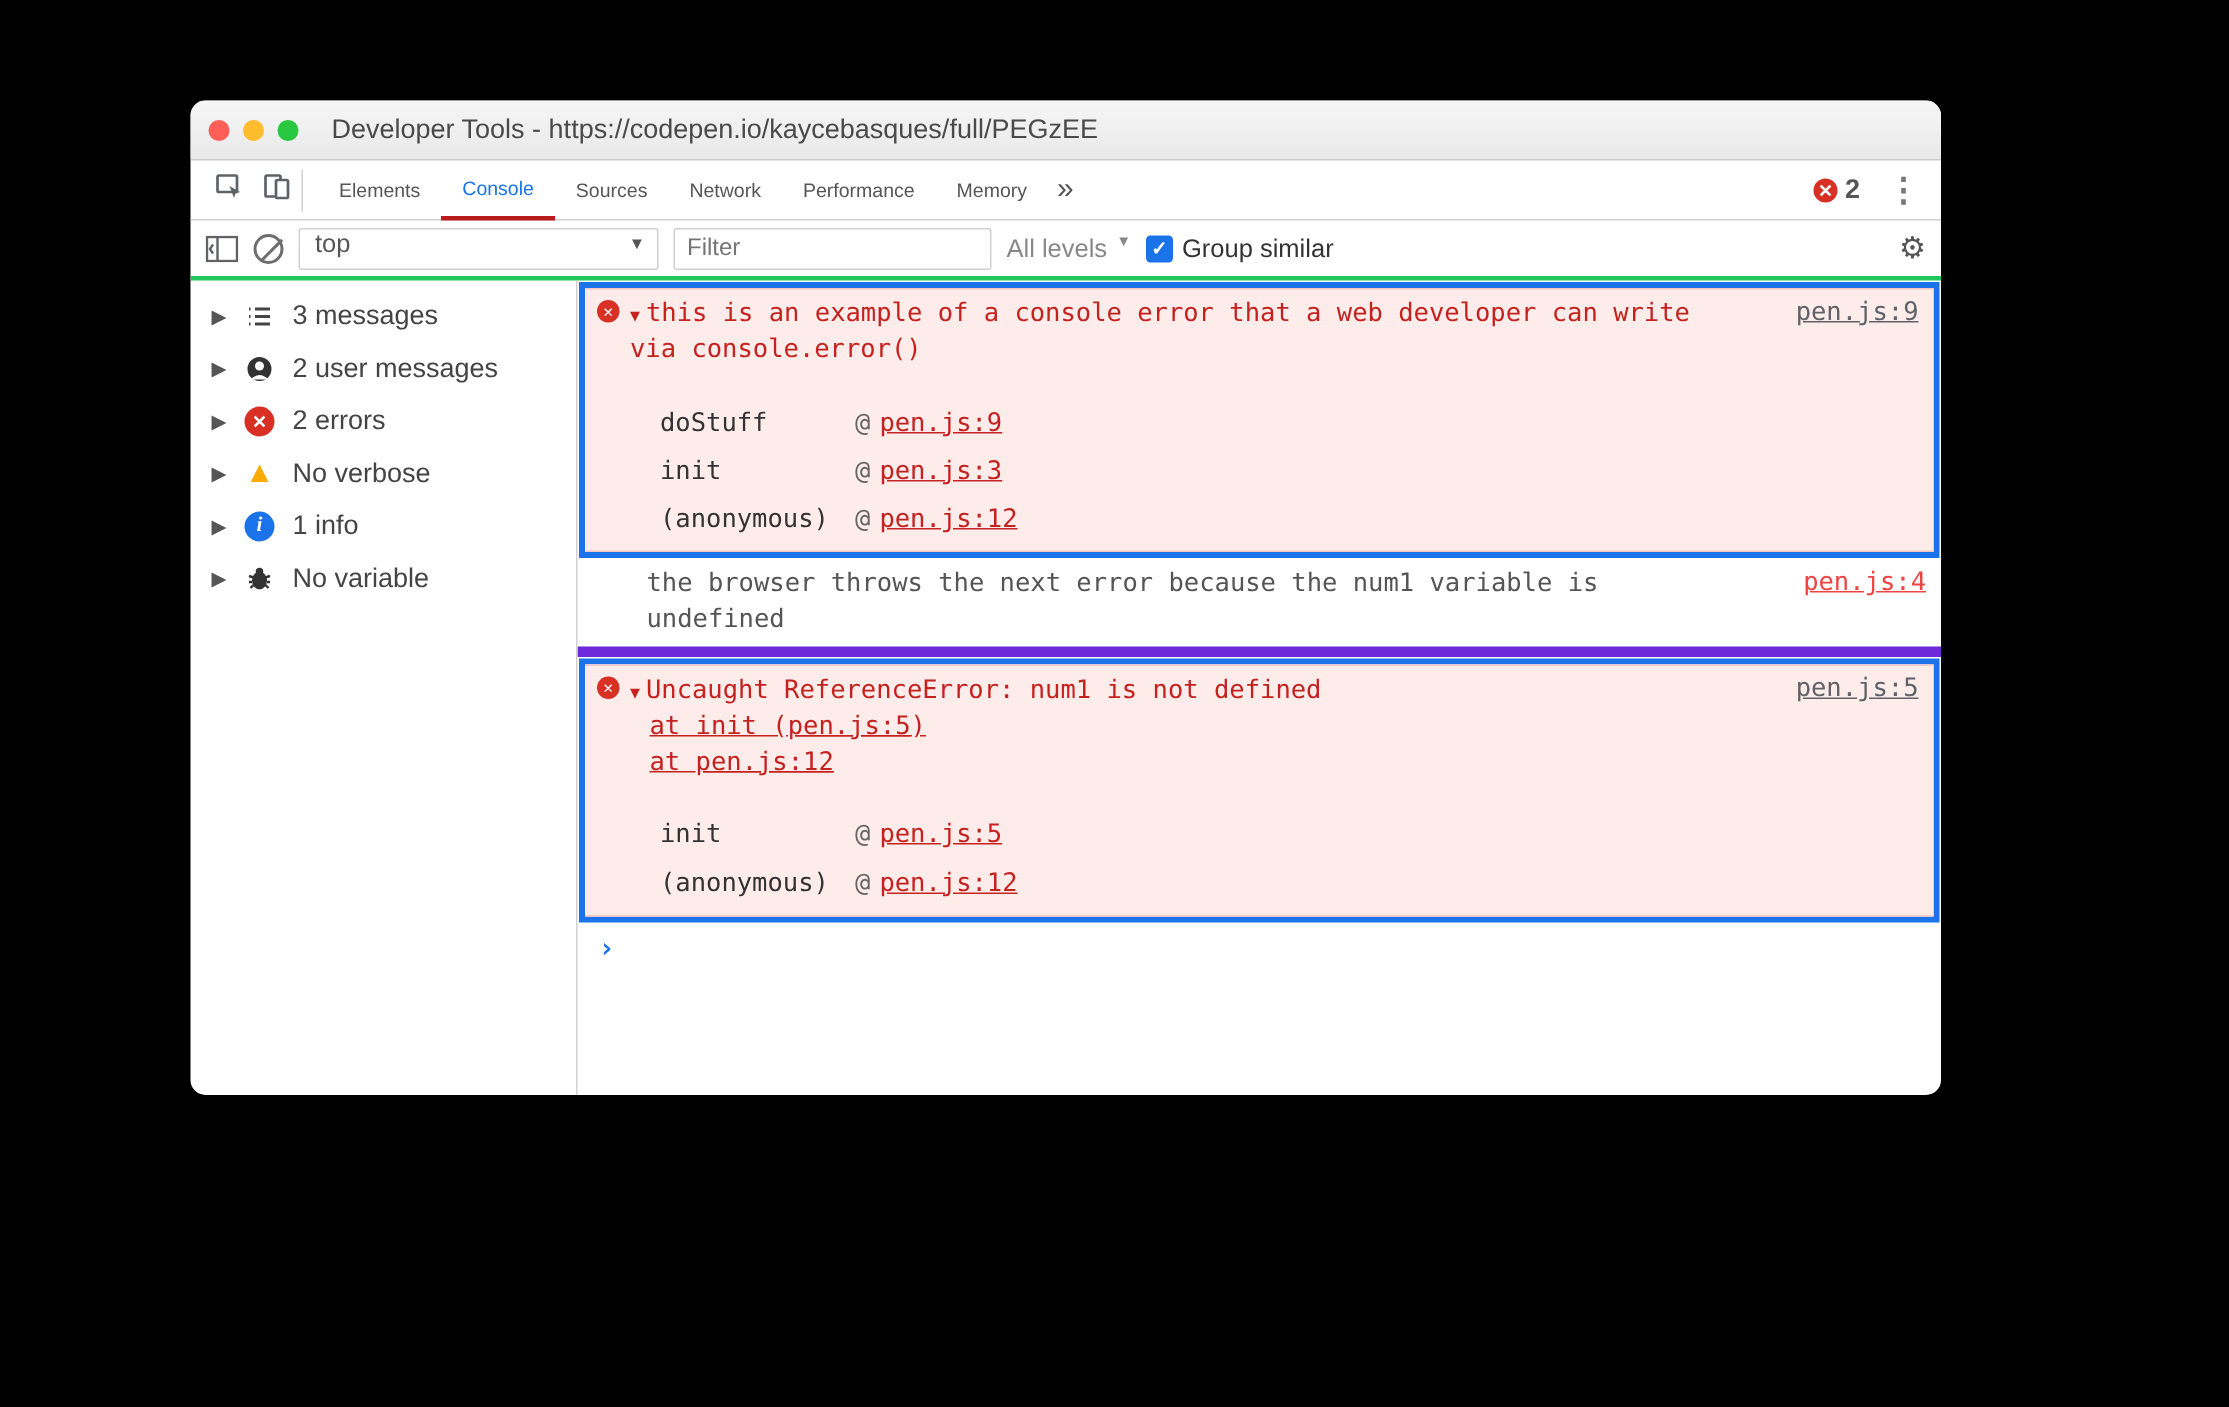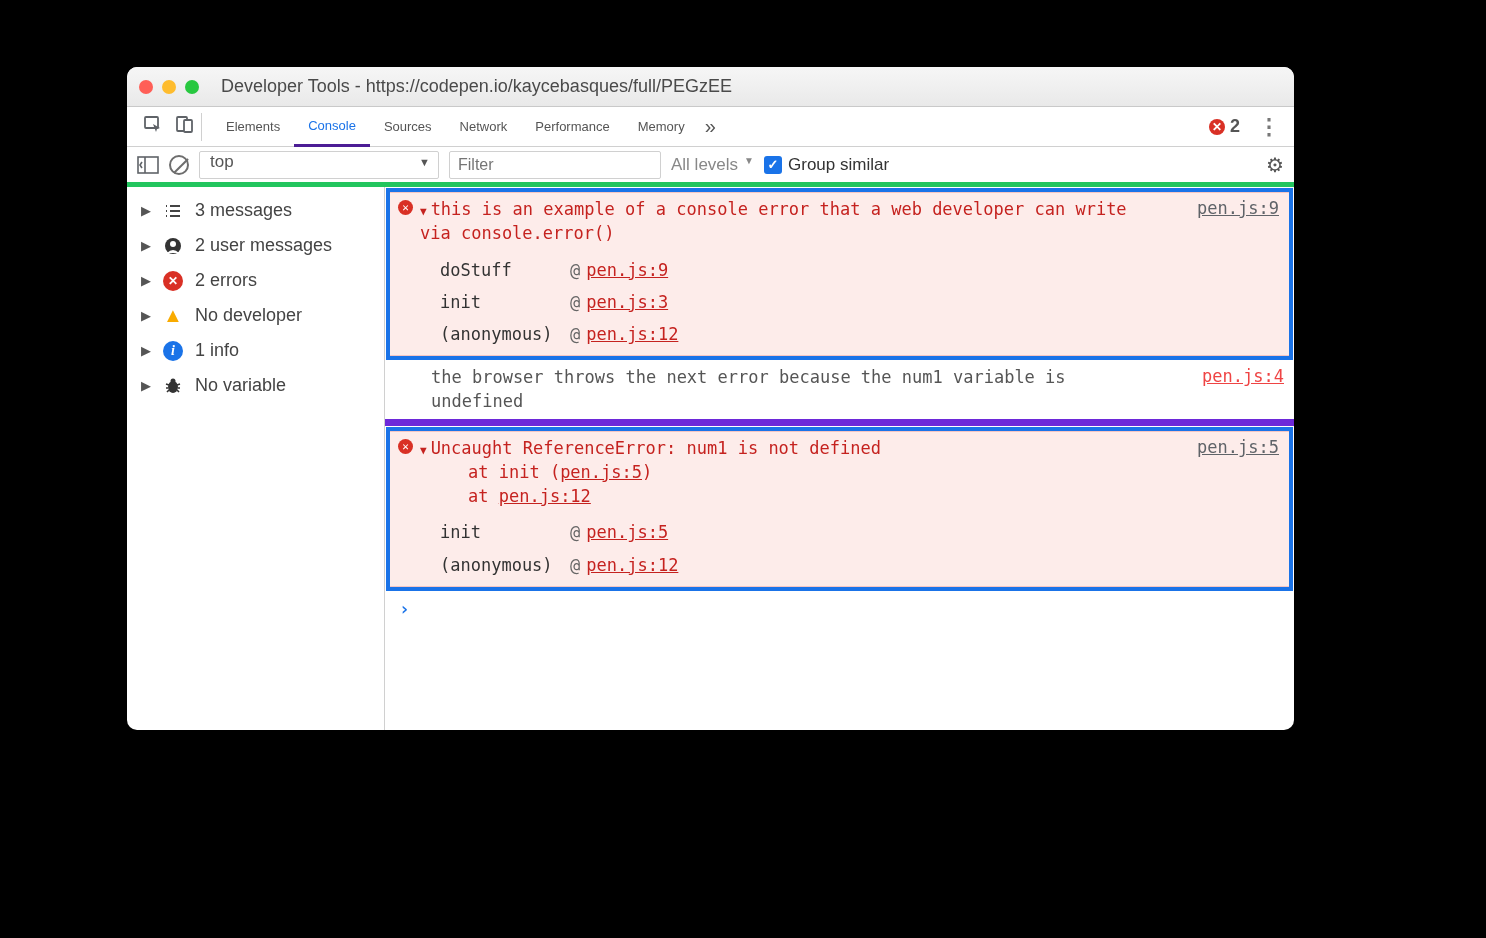--- a/index.html
+++ b/index.html
@@ -7,28 +7,28 @@
   .window { position:absolute; left:127px; top:67px; width:1167px; height:663px; background:#fff; border-radius:10px; overflow:hidden; box-shadow:0 14px 40px rgba(0,0,0,0.5); display:flex; flex-direction:column; }
   .titlebar { height:40px; background:linear-gradient(#f6f6f6,#e9e9e9); border-bottom:1px solid #c9c9c9; display:flex; align-items:center; padding:0 12px; gap:8px; }
   .traffic { display:flex; gap:9px; margin-right:14px; }
   .dot { width:14px; height:14px; border-radius:50%; }
   .dot.r{background:#ff5f57;} .dot.y{background:#febc2e;} .dot.g{background:#28c840;}
   .titlebar-text { flex:1; text-align:left; font-size:18px; color:#4a4a4a; font-weight:400; }
   .tabs { height:40px; border-bottom:1px solid #d0d0d0; display:flex; align-items:center; padding:0 10px; gap:0; }
   .tab-icons { display:flex; gap:12px; align-items:center; padding:0 6px; border-right:1px solid #d0d0d0; height:28px; margin-right:10px;}
   .tab-icon svg{stroke:#5f6368;}
   .tab { padding:0 14px; font-size:13px; color:#555; height:100%; display:flex; align-items:center; cursor:pointer;}
-  .tab.active { color:#1a73e8; border-bottom:3px solid #4c1d95; margin-bottom:-1px;}
+  .tab.active { color:#1a73e8; border-bottom:3px solid #b91c1c; margin-bottom:-1px;}
   .tab-more { font-size:20px; color:#555; margin-left:6px; cursor:pointer;}
   .spacer { flex:1; }
   .err-badge { display:flex; align-items:center; gap:5px; margin-right:14px;}
   .errc { width:16px; height:16px; border-radius:50%; background:#d93025; color:#fff; font-size:12px; display:flex; align-items:center; justify-content:center; font-weight:bold;}
   .err-badge span:last-child { font-weight:bold; color:#555;}
   .kebab { font-size:22px; color:#777; cursor:pointer; padding:0 4px; font-weight:bold;}
-  .toolbar { height:40px; border-bottom:5px solid #22c55e; display:flex; align-items:center; padding:0 10px; gap:10px; font-size:17px;}
+  .toolbar { height:40px; border-bottom:3px solid #22c55e; display:flex; align-items:center; padding:0 10px; gap:10px; font-size:17px;}
   .tb-btn{display:flex;align-items:center;}
   .ban { width:20px; height:20px; border:2px solid #6e6e6e; border-radius:50%; position:relative; cursor:pointer;}
   .ban:after{content:"";position:absolute;width:2px;height:20px;background:#6e6e6e;left:9px;top:-1px;transform:rotate(45deg);}
   .ctx-sel { border:1px solid #d0d0d0; height:28px; padding:0 26px 0 10px; color:#555; border-radius:2px; position:relative; min-width:240px; cursor:pointer;}
   .ctx-sel:after{content:"▼";position:absolute;right:8px; top:4px; font-size:11px; color:#555;}
   .filter-input { border:1px solid #d0d0d0; height:28px; padding:0 8px; color:#999; width:212px; font-size:16px; border-radius:2px; outline:none;}
   .levels{color:#888; display:flex; align-items:flex-start; gap:4px;}
   .levels:after{content:"▼";font-size:10px;color:#888;margin-left:2px;}
   .chk{width:18px;height:18px;background:#1a73e8;border-radius:3px;display:inline-flex;align-items:center;justify-content:center;color:#fff;font-size:13px;font-weight:bold;}
   .gear{margin-left:auto; font-size:20px; color:#555; cursor:pointer;}
@@ -48,28 +48,28 @@
   .msg{padding:5px 10px 5px 30px; position:relative;}
   .msg.error{background:#fdecea;color:#c5221f;border-top:1px solid #f5c6c3;border-bottom:1px solid #f5c6c3;}
   .msg.log{color:#555;border-bottom:7px solid #6d28d9;}
   .msg-ico{position:absolute;left:8px;top:7px;width:15px;height:15px;border-radius:50%;background:#d93025;color:#fff;font-size:11px;display:flex;align-items:center;justify-content:center;font-weight:bold;}
   .msg-head{display:flex;gap:30px;}
   .msg-text{flex:1; line-height:1.4;}
   .src-link{color:#ef4444;text-decoration:underline;cursor:pointer;white-space:nowrap;margin-left:12px;}
   .msg.error .src-link{color:#5f6368;}
   .exp{font-size:11px;color:#888;margin-right:4px;}
   .msg.error .exp{color:#c5221f;}
-  .stack{margin-top:8px;margin-left:20px;}
+  .stack{margin-top:20px;margin-left:20px;}
   .stack-row{display:flex;gap:0;line-height:1.9;}
   .fn{min-width:130px;color:#555;}
   .msg.error .fn{color:#333;}
   .at{color:#666;margin-right:6px;}
   .lnk{color:#1155cc;text-decoration:underline;cursor:pointer;}
   .msg.error .lnk{color:#c5221f;}
-  .inline-stack{margin-left:48px;line-height:1.4;}
+  .inline-stack{margin-left:13px;line-height:1.4;text-decoration:underline;}
   .inline-stack .lnk{color:#5f6368;}
   .prompt{color:#1a73e8;font-size:18px;padding:6px 14px;font-weight:bold;}
 </style>
 </head>
 <body>
 
 <div class="window">
   <div class="titlebar">
     <div class="traffic">
       <div class="dot r"></div>
@@ -158,21 +158,21 @@
           <span>2 user messages</span>
         </div>
       <div class="s-row">
           <span class="tri">▶</span>
           <span class="s-ico err">✕</span>
           <span>2 errors</span>
         </div>
       <div class="s-row">
           <span class="tri">▶</span>
           <span class="s-ico warn">▲</span>
-          <span>No developer</span>
+          <span>No verbose</span>
         </div>
       <div class="s-row">
           <span class="tri">▶</span>
           <span class="s-ico info">i</span>
           <span>1 info</span>
         </div>
       <div class="s-row">
           <span class="tri">▶</span>
           <span class="s-ico bug">
             <svg width="18" height="18" viewBox="0 0 18 18">

